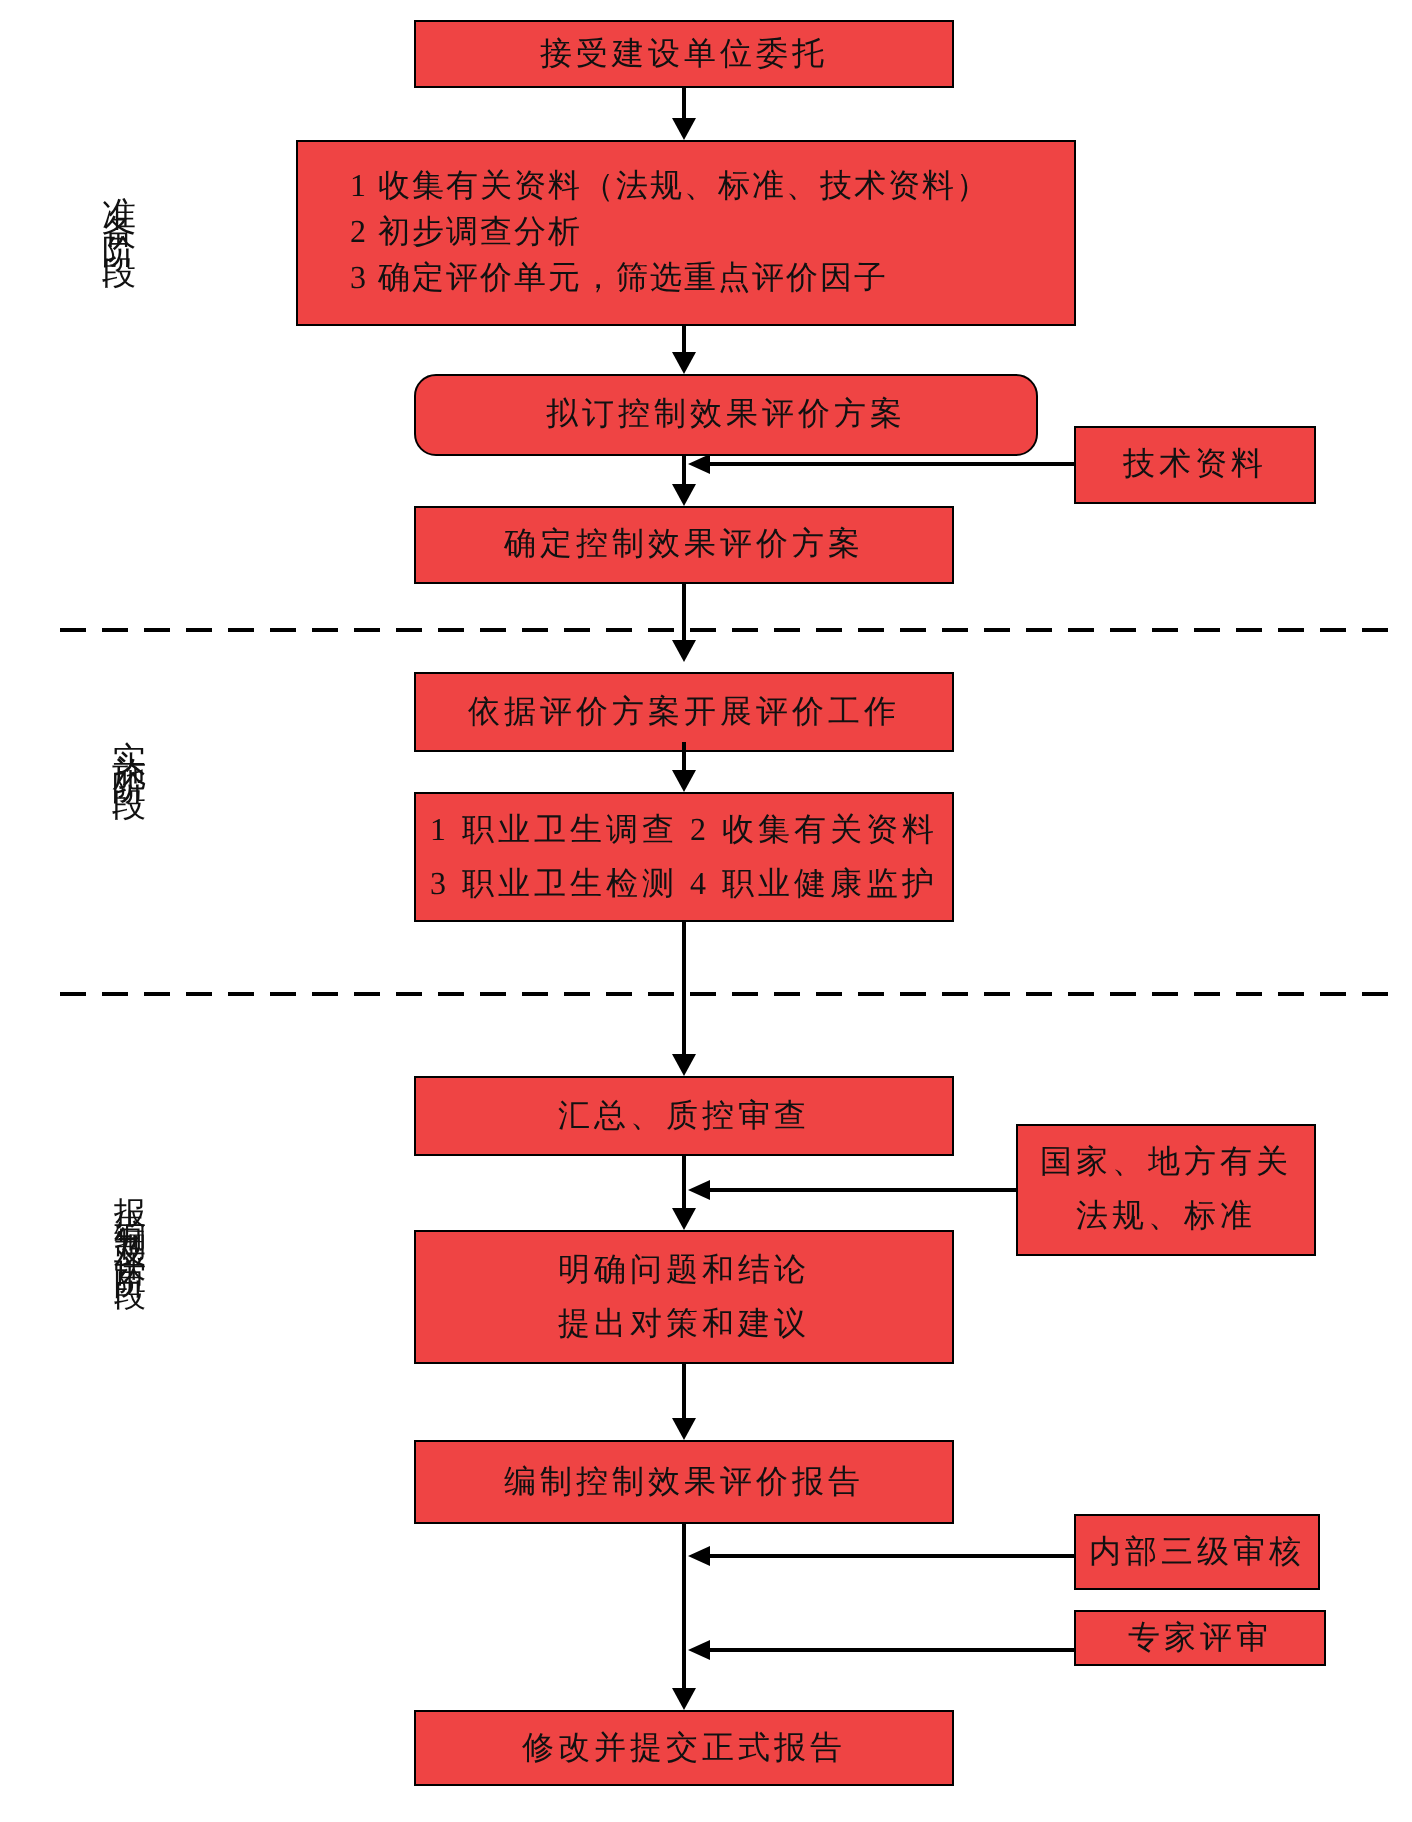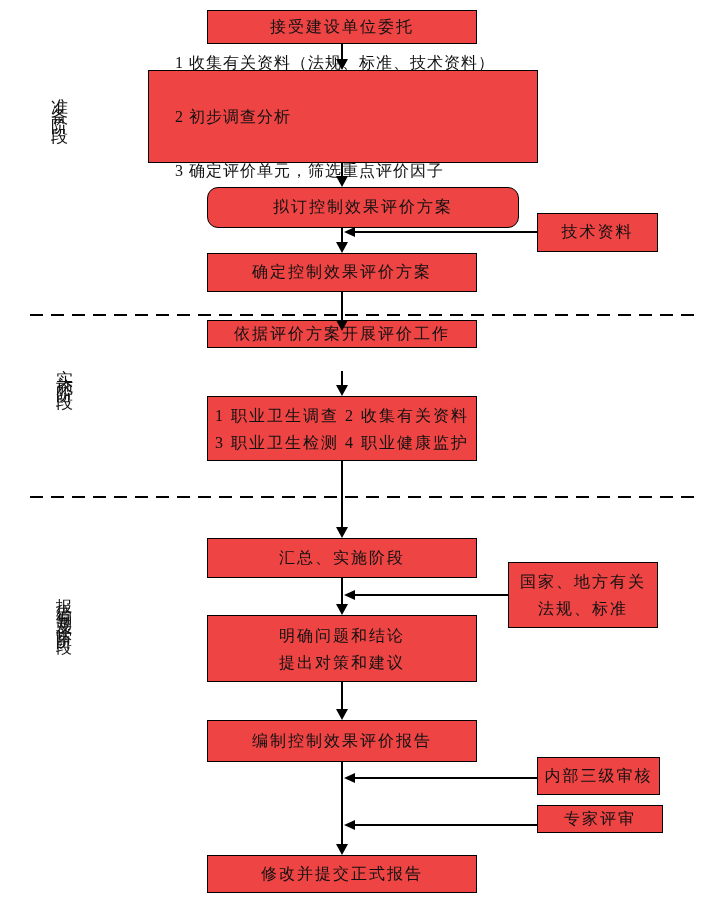--- a/index.html
+++ b/index.html
@@ -56,25 +56,25 @@
     border-right: 11px solid #000;
   }
   .dash-divider {
     position: absolute;
     left: 30px; width: 668px; height: 2px;
     background: repeating-linear-gradient(to right, #000 0 13px, transparent 13px 21px);
   }
 
   
   #box-accept      { left: 207px; top: 10px;  width: 270px; height: 34px; }
-  #box-prepare     { left: 148px; top: 70px;  width: 390px; height: 93px; gap: 31px; }
+  #box-prepare     { left: 148px; top: 70px;  width: 390px; height: 93px; }
   #box-draft       { left: 207px; top: 187px; width: 312px; height: 41px; border-radius: 11px; }
   #box-qc          { left: 537px; top: 213px; width: 121px; height: 39px; }
   #box-confirm     { left: 207px; top: 253px; width: 270px; height: 39px; }
-  #box-carry       { left: 207px; top: 320px; width: 270px; height: 28px; }
+  #box-carry       { left: 207px; top: 336px; width: 270px; height: 40px; }
   #box-work        { left: 207px; top: 396px; width: 270px; height: 65px; }
   #box-summarize   { left: 207px; top: 538px; width: 270px; height: 40px; }
   #box-regulations { left: 508px; top: 562px; width: 150px; height: 66px; }
   #box-clarify     { left: 207px; top: 615px; width: 270px; height: 67px; }
   #box-compile     { left: 207px; top: 720px; width: 270px; height: 42px; }
   #box-internal    { left: 537px; top: 757px; width: 123px; height: 38px; }
   #box-expert      { left: 537px; top: 805px; width: 126px; height: 28px; }
   #box-final       { left: 207px; top: 855px; width: 270px; height: 38px; }
 
   
@@ -132,21 +132,21 @@
 
   <div class="box" id="box-confirm">确定控制效果评价方案</div>
 
   <div class="box" id="box-carry">依据评价方案开展评价工作</div>
 
   <div class="box multiline" id="box-work">
     <div>1 职业卫生调查 2 收集有关资料</div>
     <div>3 职业卫生检测 4 职业健康监护</div>
   </div>
 
-  <div class="box" id="box-summarize">汇总、实施阶段</div>
+  <div class="box" id="box-summarize">汇总、质控审查</div>
 
   <div class="box multiline" id="box-regulations">
     <div>国家、地方有关</div>
     <div>法规、标准</div>
   </div>
 
   <div class="box multiline" id="box-clarify">
     <div>明确问题和结论</div>
     <div>提出对策和建议</div>
   </div>

